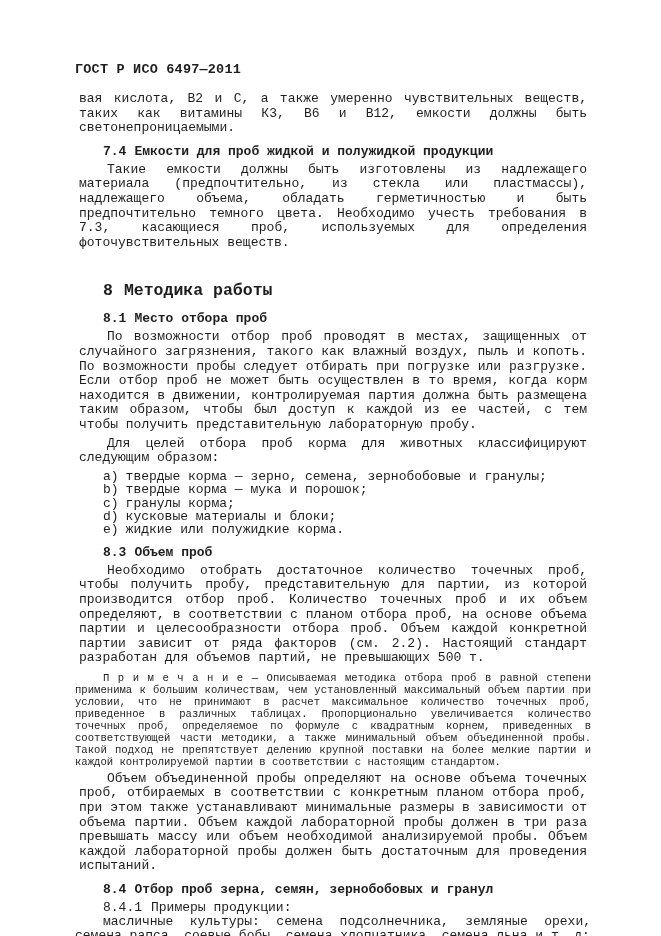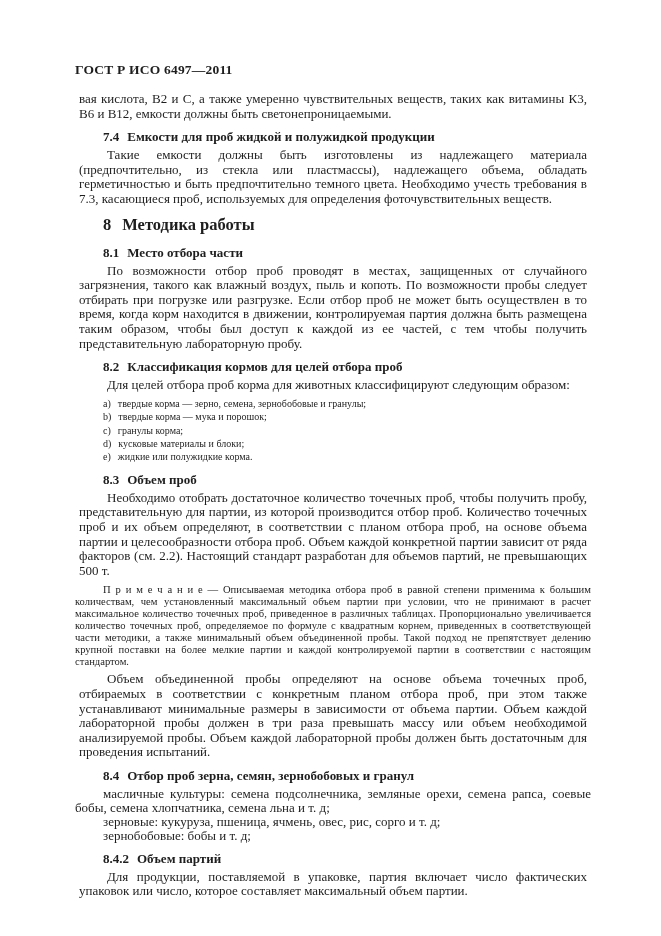--- a/index.html
+++ b/index.html
@@ -2,21 +2,21 @@
 <html lang="ru"><head>
 <meta charset="utf-8">
 <style>
   html, body { margin: 0; padding: 0; background: #ffffff; }
   .page {
     position: relative;
     width: 661px;
     height: 936px;
     background: #ffffff;
     color: #1e1e1e;
-    font-family: Liberation Serif, serif;
+    font-family: Liberation Mono, monospace;
     overflow: hidden;
     box-sizing: border-box;
   }
   .content {
     position: absolute;
     left: 75px;
     top: 62px;
     width: 516px;
   }
   .doc-header {
@@ -38,28 +38,28 @@
     font-size: 13px;
     font-weight: bold;
     line-height: 15px;
     margin: 8px 0 4px 0;
     padding-left: 28px;
   }
   h2.chapter {
     font-size: 16.5px;
     font-weight: bold;
     line-height: 19px;
-    margin: 8px 0 11px 0;
+    margin: 31px 0 11px 0;
     padding-left: 28px;
   }
   h2.chapter .num { margin-right: 11px; }
   h3.sect .num { margin-right: 8px; }
   .runin-num { margin-right: 9px; }
   .list-item {
-    font-size: 10px;
+    font-size: 13px;
     line-height: 13.4px;
     padding-left: 28px;
   }
   .list-item .marker { margin-right: 7px; }
   p.note {
     font-size: 10.6px;
     line-height: 12px;
     text-align: justify;
     text-indent: 28px;
     margin: 6px 0 0 0;
@@ -80,39 +80,39 @@
 
     <div class="doc-header">ГОСТ Р ИСО 6497—2011</div>
 
     <p class="body no-indent">вая кислота, В2 и С, а также умеренно чувствительных веществ, таких как витамины К3, В6 и В12, емкости должны быть светонепроницаемыми.</p>
 
     <h3 class="sect"><span class="num">7.4</span><span>Емкости для проб жидкой и полужидкой продукции</span></h3>
     <p class="body">Такие емкости должны быть изготовлены из надлежащего материала (предпочтительно, из стекла или пластмассы), надлежащего объема, обладать герметичностью и быть предпочтительно темного цвета. Необходимо учесть требования в 7.3, касающиеся проб, используемых для определения фоточувствительных веществ.</p>
 
     <h2 class="chapter"><span class="num">8</span><span>Методика работы</span></h2>
 
-    <h3 class="sect"><span class="num">8.1</span><span>Место отбора части</span></h3>
+    <h3 class="sect"><span class="num">8.1</span><span>Место отбора проб</span></h3>
     <p class="body">По возможности отбор проб проводят в местах, защищенных от случайного загрязнения, такого как влажный воздух, пыль и копоть. По возможности пробы следует отбирать при погрузке или разгрузке. Если отбор проб не может быть осуществлен в то время, когда корм находится в движении, контролируемая партия должна быть размещена таким образом, чтобы был доступ к каждой из ее частей, с тем чтобы получить представительную лабораторную пробу.</p>
 
-    <h3 class="sect"><span class="num">8.2</span><span>Классификация кормов для целей отбора проб</span></h3>
     <p class="body">Для целей отбора проб корма для животных классифицируют следующим образом:</p>
 
     <div class="list-item"><span class="marker">a)</span><span>твердые корма — зерно, семена, зернобобовые и гранулы;</span></div>
     <div class="list-item"><span class="marker">b)</span><span>твердые корма — мука и порошок;</span></div>
     <div class="list-item"><span class="marker">c)</span><span>гранулы корма;</span></div>
     <div class="list-item"><span class="marker">d)</span><span>кусковые материалы и блоки;</span></div>
     <div class="list-item"><span class="marker">e)</span><span>жидкие или полужидкие корма.</span></div>
 
     <h3 class="sect"><span class="num">8.3</span><span>Объем проб</span></h3>
     <p class="body">Необходимо отобрать достаточное количество точечных проб, чтобы получить пробу, представительную для партии, из которой производится отбор проб. Количество точечных проб и их объем определяют, в соответствии с планом отбора проб, на основе объема партии и целесообразности отбора проб. Объем каждой конкретной партии зависит от ряда факторов (см. 2.2). Настоящий стандарт разработан для объемов партий, не превышающих 500 т.</p>
     <p class="note">П р и м е ч а н и е — Описываемая методика отбора проб в равной степени применима к большим количествам, чем установленный максимальный объем партии при условии, что не принимают в расчет максимальное количество точечных проб, приведенное в различных таблицах. Пропорционально увеличивается количество точечных проб, определяемое по формуле с квадратным корнем, приведенных в соответствующей части методики, а также минимальный объем объединенной пробы. Такой подход не препятствует делению крупной поставки на более мелкие партии и каждой контролируемой партии в соответствии с настоящим стандартом.</p>
     <p class="body">Объем объединенной пробы определяют на основе объема точечных проб, отбираемых в соответствии с конкретным планом отбора проб, при этом также устанавливают минимальные размеры в зависимости от объема партии. Объем каждой лабораторной пробы должен в три раза превышать массу или объем необходимой анализируемой пробы. Объем каждой лабораторной пробы должен быть достаточным для проведения испытаний.</p>
 
     <h3 class="sect"><span class="num">8.4</span><span>Отбор проб зерна, семян, зернобобовых и гранул</span></h3>
 
+    <p class="product"><span class="runin-num">8.4.1</span><span>Примеры продукции:</span></p>
     <p class="product">масличные культуры: семена подсолнечника, земляные орехи, семена рапса, соевые бобы, семена хлопчатника, семена льна и т. д;</p>
     <p class="product">зерновые: кукуруза, пшеница, ячмень, овес, рис, сорго и т. д;</p>
     <p class="product">зернобобовые: бобы и т. д;</p>
 
     <h3 class="sect"><span class="num">8.4.2</span><span>Объем партий</span></h3>
     <p class="body">Для продукции, поставляемой в упаковке, партия включает число фактических упаковок или число, которое составляет максимальный объем партии.</p>
 
   </div>
 </div>
 

